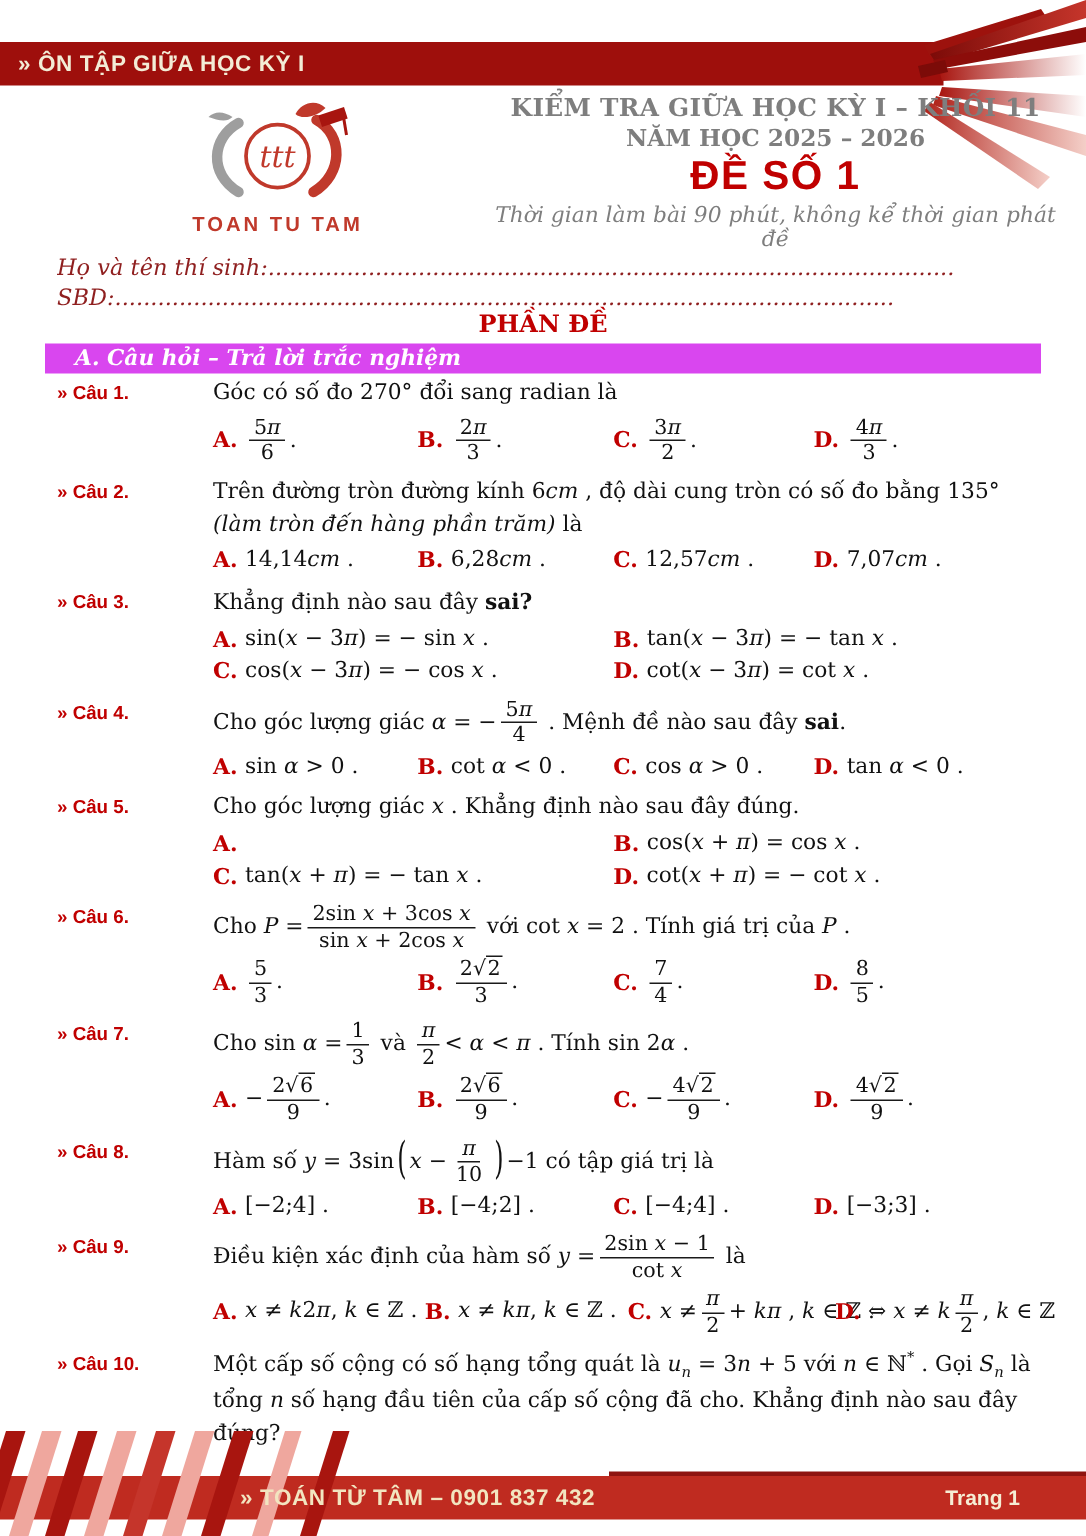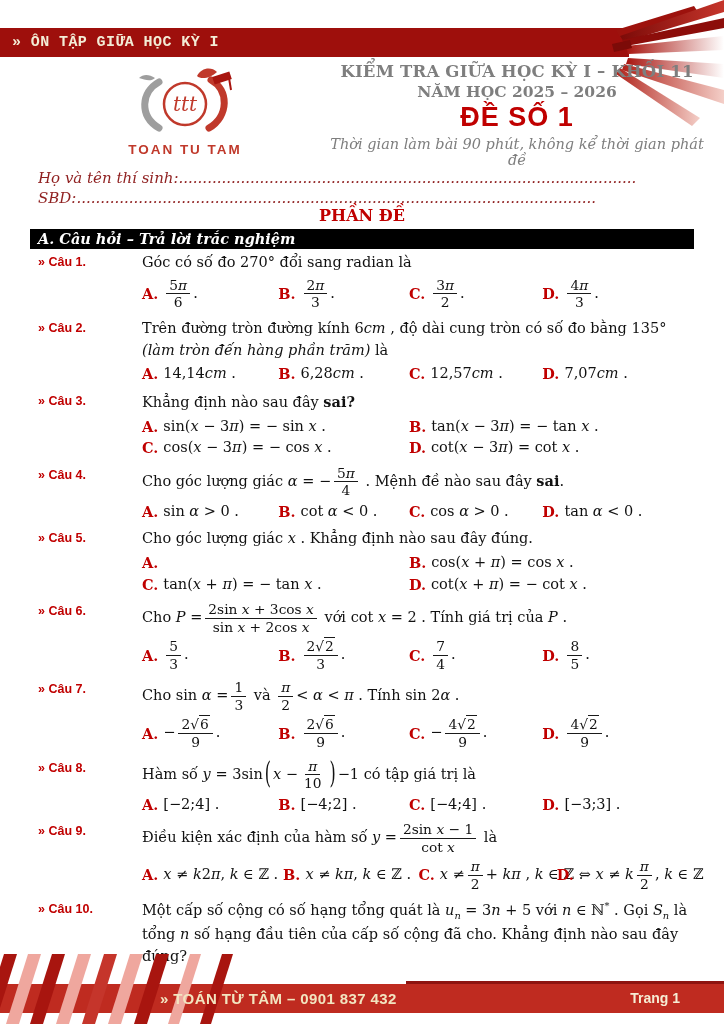--- a/index.html
+++ b/index.html
@@ -1,42 +1,42 @@
 <!DOCTYPE html>
 <html><head>
 <meta charset="utf-8">
 <style>
   html,body{margin:0;padding:0;background:#e8e8e8;}
   .page{position:relative;width:724px;height:1024px;background:#ffffff;overflow:hidden;
         font-family:"DejaVu Serif",serif;}
   
   .top-banner{position:absolute;left:0;top:28px;width:629px;height:29px;background:#9e0f0c;}
-  .top-banner .banner-text{color:#f3ecd6;font-family:Liberation Mono, monospace;font-weight:bold;
+  .top-banner .banner-text{color:#f3ecd6;font-family:Liberation Sans, sans-serif;font-weight:bold;
         font-size:15px;letter-spacing:.4px;line-height:29px;padding-left:12px;}
   .burst{position:absolute;top:0;right:0;width:152px;height:142px;}
   
   .head-wrap{position:absolute;left:0;top:62px;width:724px;height:116px;}
   .logo-block{position:absolute;left:100px;top:4px;width:170px;text-align:center;}
   .logo-name{color:#c0392b;font-family:"Liberation Sans",sans-serif;font-weight:bold;
         font-size:13.5px;letter-spacing:2px;margin-top:-2px;text-align:center;}
   .titles{position:absolute;left:320px;top:0;width:394px;text-align:center;}
   .t1{font-weight:bold;font-size:16.5px;color:#7e7e7e;letter-spacing:.2px;}
   .t2{font-weight:bold;font-size:15.5px;color:#7e7e7e;margin-top:1px;}
   .t3{font-family:"Liberation Sans",sans-serif;font-weight:bold;font-size:27px;color:#c00000;
       letter-spacing:1px;margin-top:1px;}
   .t4{font-style:italic;font-size:14.5px;color:#7e7e7e;margin-top:3px;}
   
   .student{position:absolute;left:38px;top:168px;width:640px;font-style:italic;font-size:15px;
       color:#8f1f1f;line-height:20px;white-space:nowrap;overflow:hidden;}
   .part-title{position:absolute;left:0;top:206px;width:724px;text-align:center;font-weight:bold;
       font-size:16px;color:#c00000;}
   
   .section-bar{position:absolute;left:30px;top:229px;width:664px;box-sizing:border-box;
-      background:#000000;color:#ffffff;font-style:italic;font-weight:bold;font-size:14.5px;
-      padding:1px 8px 2px 8px;}
+      background:#d946ef;color:#ffffff;font-style:italic;font-weight:bold;font-size:14.5px;
+      padding:1px 8px 2px 20px;}
   
   #questions{position:absolute;left:38px;top:252px;width:660px;}
   .question{display:grid;grid-template-columns:60px 1fr;margin-bottom:6px;gap:44px;}
   .q-num{font-family:"Liberation Sans",sans-serif;font-weight:bold;color:#c00000;
       font-size:12.5px;padding-top:3px;white-space:nowrap;}
   .q-text{font-size:14.5px;line-height:1.5;color:#111;}
   .options{display:grid;margin-top:2px;}
   .cols4{grid-template-columns:24.5% 23.5% 24% 28%;}
   .cols2{grid-template-columns:48% 52%;}
   .option{display:flex;align-items:center;gap:5px;font-size:14.5px;color:#111;

